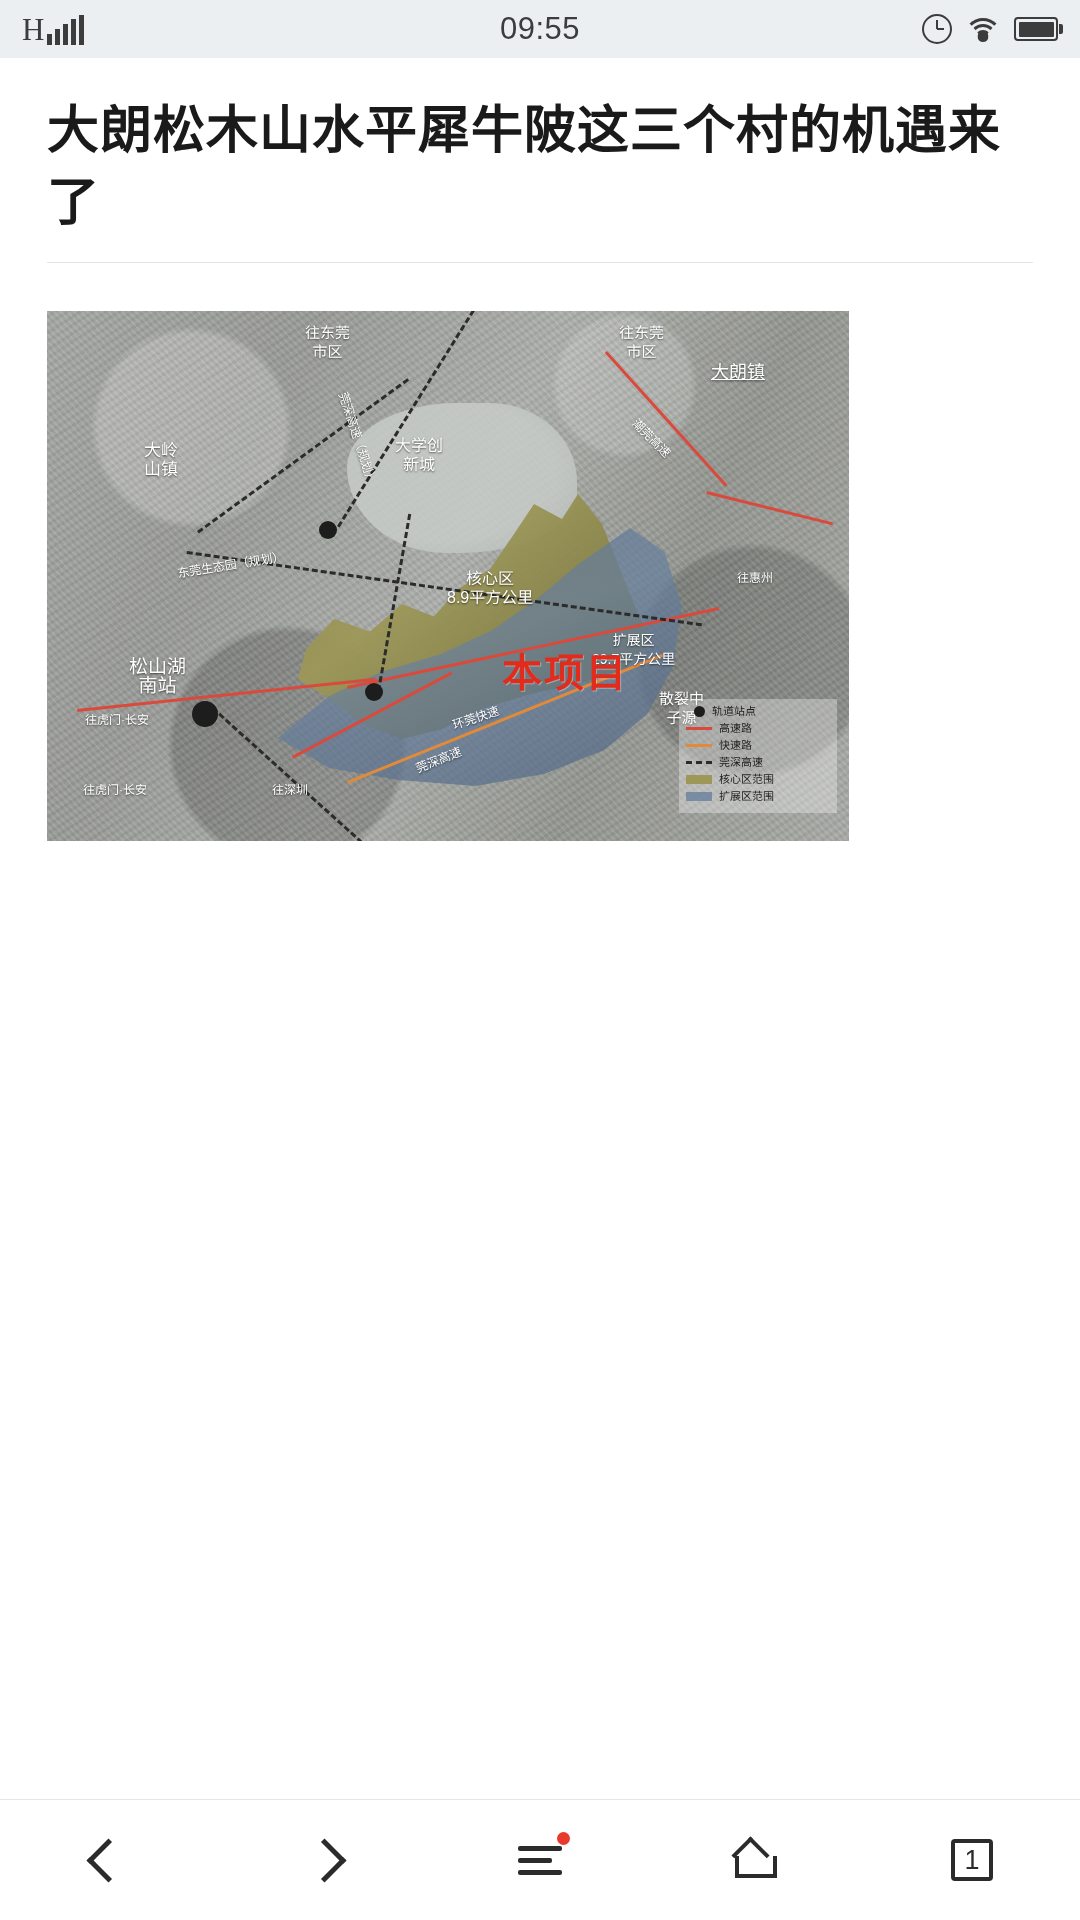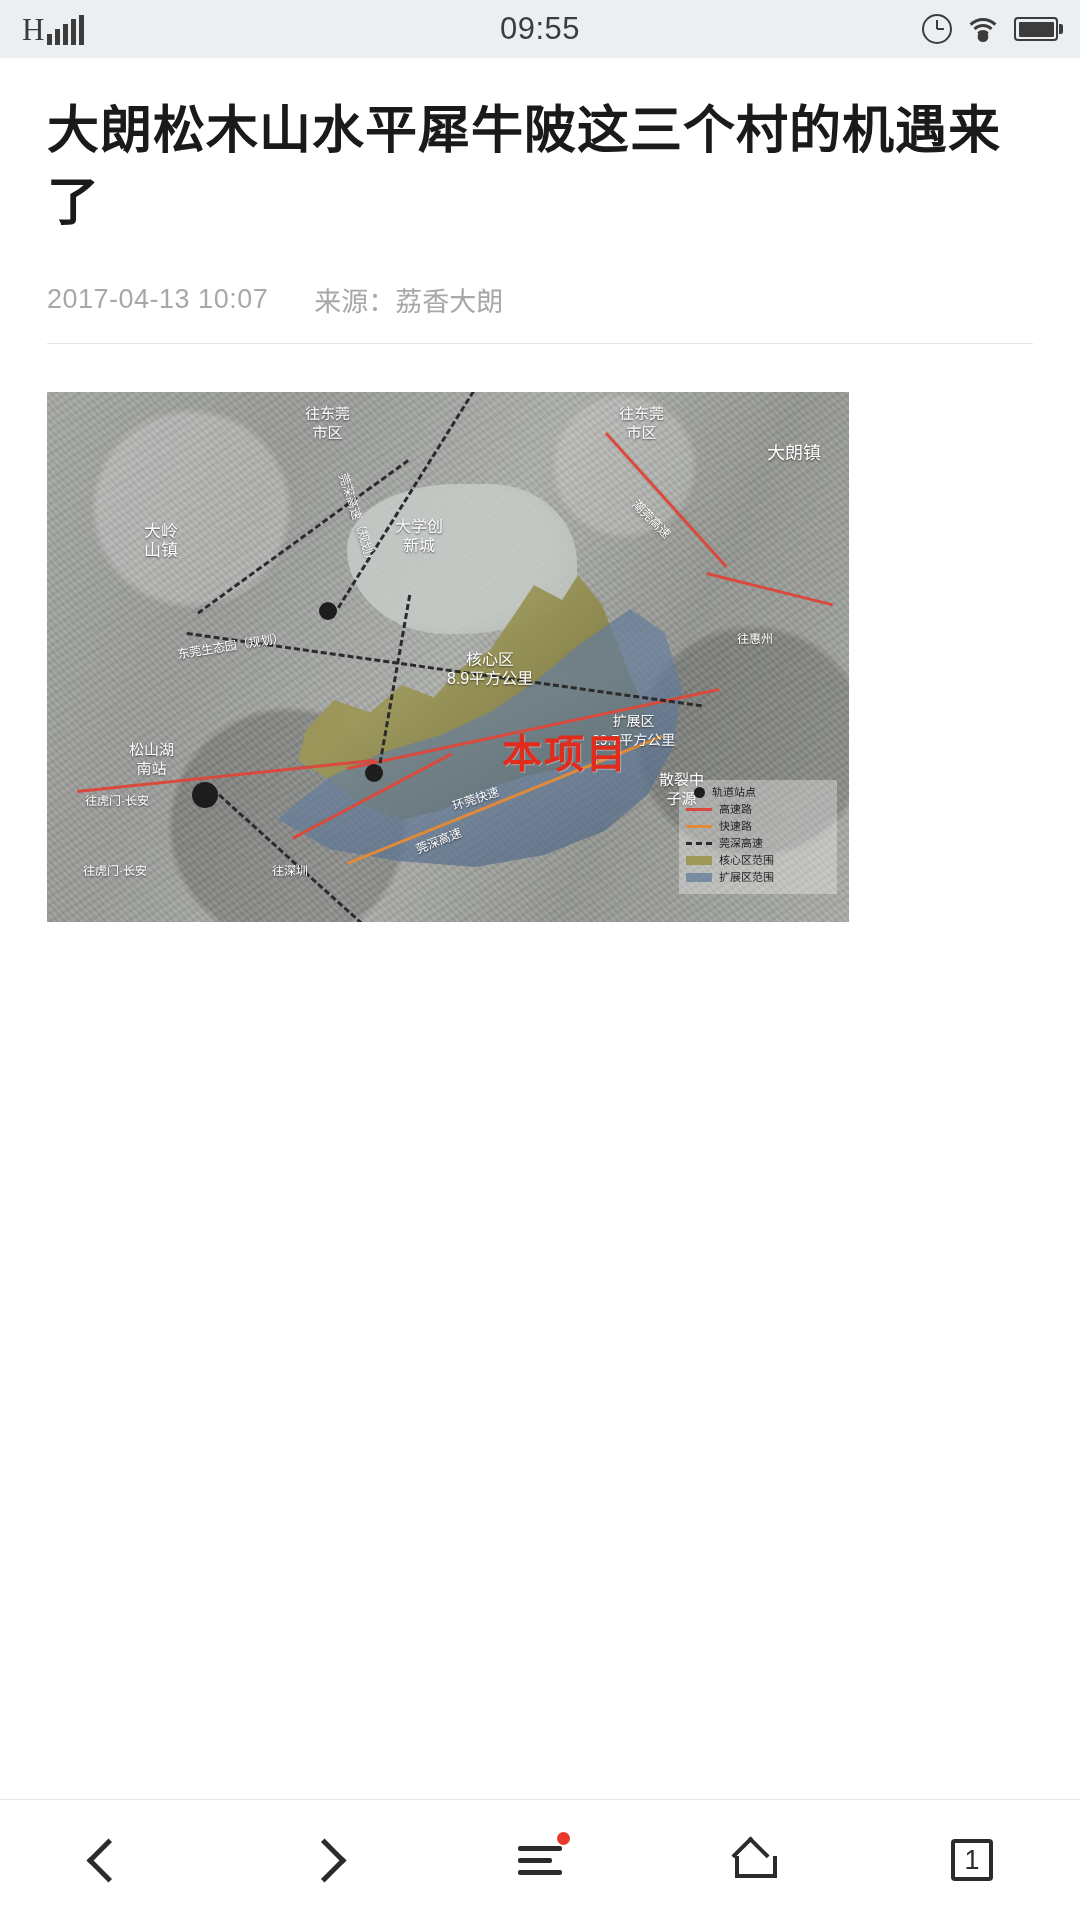--- a/index.html
+++ b/index.html
@@ -387,24 +387,20 @@
     <span class="icon-battery">
         <i></i>
       </span>
   </div>
 </div>
 
 <div class="article">
 
   <h1 class="article-title">大朗松木山水平犀牛陂这三个村的机遇来了</h1>
 
-  <div class="article-meta">
-    <span class="date">2017-04-13 10:07</span>
-    <span class="source">来源：荔香大朗</span>
-  </div>
   <div class="meta-divider"></div>
 
   <div class="figure">
     <div class="map-base"></div>
     <div class="map-noise"></div>
     <div class="map-lake"></div>
     <div class="map-green"></div>
     <div class="map-blue"></div>
 
     <div class="map-road" style="left:30px; top:398px; width:300px; transform:rotate(-6deg);"></div>
@@ -421,37 +417,37 @@
     <div class="map-dash" style="left:160px; top:390px; width:210px; transform:rotate(42deg);"></div>
 
     <div class="map-node" style="left:272px; top:210px;"></div>
     <div class="map-node" style="left:318px; top:372px;"></div>
     <div class="map-node" style="left:145px; top:390px; width:26px; height:26px;"></div>
 
     <div class="map-label" style="left:258px; top:12px;">往东莞
 市区</div>
     <div class="map-label" style="left:572px; top:12px;">往东莞
 市区</div>
-    <div class="map-label" style="left:720px; top:52px; font-size:18px;">大朗镇</div>
+    <div class="map-label" style="left:664px; top:52px; font-size:18px;text-decoration:underline;">大朗镇</div>
     <div class="map-label" style="left:97px; top:130px; font-size:17px;">大岭
 山镇</div>
     <div class="map-label" style="left:348px; top:125px; font-size:16px;">大学创
 新城</div>
     <div class="map-label" style="left:400px; top:258px; font-size:16px;">核心区
 8.9平方公里</div>
     <div class="map-label" style="left:545px; top:320px; font-size:14px;">扩展区
 29.7平方公里</div>
     <div class="map-label" style="left:612px; top:378px; font-size:15px;">散裂中
 子源</div>
-    <div class="map-label" style="left:82px; top:348px; font-size:15px;">松山湖
+    <div class="map-label" style="left:82px; top:348px; font-size:19px;font-family:Liberation Mono, monospace;">松山湖
 南站</div>
     <div class="map-label" style="left:38px; top:400px; font-size:12px;">往虎门·长安</div>
     <div class="map-label" style="left:36px; top:470px; font-size:12px;">往虎门·长安</div>
     <div class="map-label" style="left:178px; top:470px; font-size:12px;margin-left:47px;">往深圳</div>
-    <div class="map-label" style="left:690px; top:238px; font-size:12px;">往惠州</div>
+    <div class="map-label" style="left:690px; top:258px; font-size:12px;">往惠州</div>
     <div class="map-label" style="left:262px; top:118px; font-size:12px; transform:rotate(72deg);">莞深高速（规划）</div>
     <div class="map-label" style="left:130px; top:245px; font-size:12px; transform:rotate(-9deg);">东莞生态园（规划）</div>
     <div class="map-label" style="left:580px; top:118px; font-size:12px; transform:rotate(45deg);">潮莞高速</div>
     <div class="map-label" style="left:405px; top:398px; font-size:12px; transform:rotate(-18deg);">环莞快速</div>
     <div class="map-label" style="left:368px; top:440px; font-size:12px; transform:rotate(-22deg);">莞深高速</div>
 
     <div class="map-project">本项目</div>
 
     <div class="map-legend">
       <div class="legend-row">

